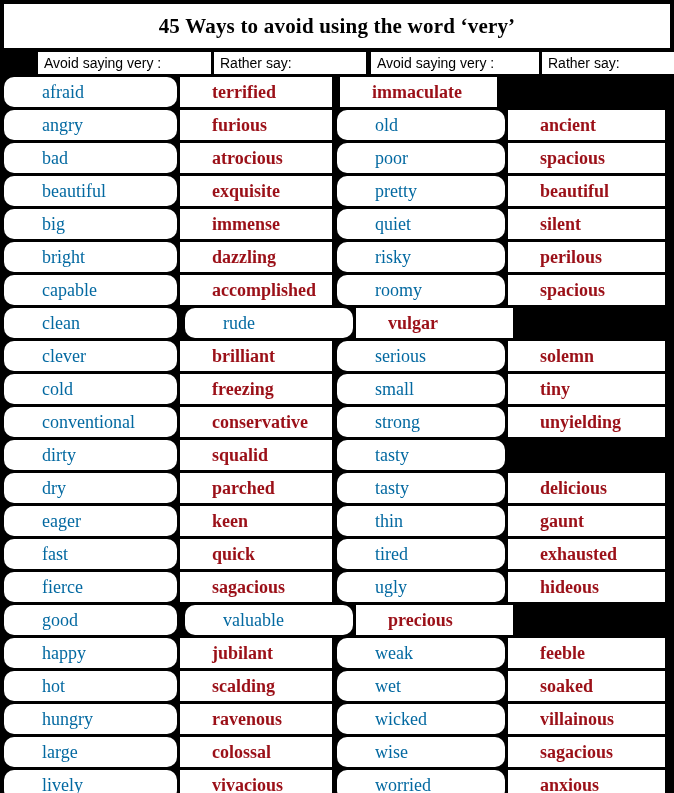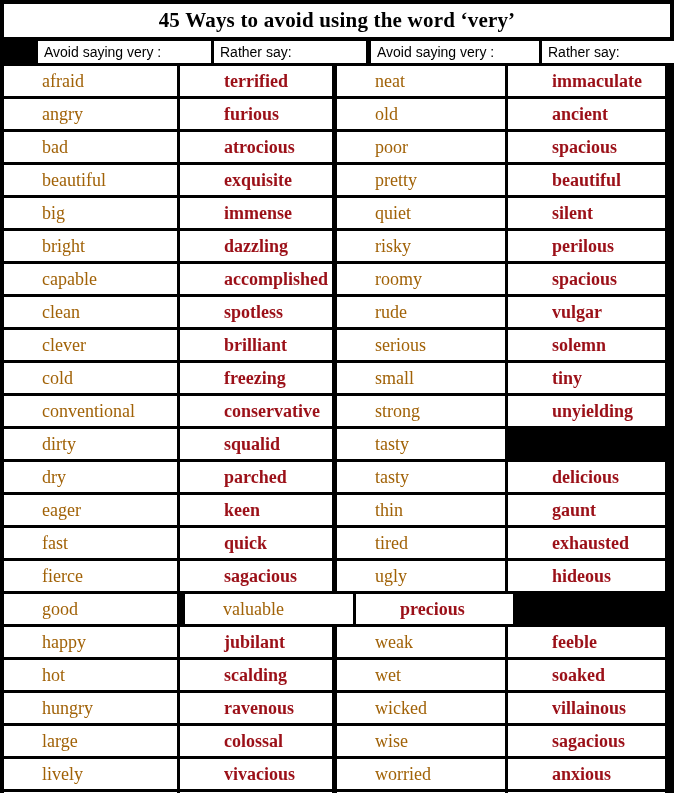--- a/index.html
+++ b/index.html
@@ -22,21 +22,21 @@
   #inner {
     width: 666px;
     height: 785px;
     background: #000000;
     display: flex;
     flex-direction: column;
   }
 
   
   .title-row {
-    height: 33px;
+    height: 44px;
     background: #ffffff;
     display: flex;
     align-items: center;
     justify-content: center;
     flex: 0 0 auto;
   }
   .title-text {
     font-family: "Liberation Serif", serif;
     font-size: 21px;
     font-weight: bold;
@@ -94,27 +94,28 @@
     padding-left: 6px;
   }
 
   
   .data-row .cell {
     font-family: "Liberation Serif", serif;
     font-size: 18px;
     padding-left: 38px;
   }
   .data-row .cell.avoid {
-    color: #a16207;
+    color: #0369a1;
     font-weight: normal;
+    border-radius: 10px;
   }
   .data-row .cell.rather {
     color: #9b1018;
     font-weight: bold;
-    padding-left: 44px;
+    padding-left: 32px;
   }
 </style>
 </head>
 <body>
 
 <div id="sheet">
   <div id="inner">
 
     <div class="title-row">
       <div class="title-text">45 Ways to avoid using the word ‘very’</div>
@@ -131,21 +132,20 @@
           <div class="cell c2">Avoid saying very :</div>
           <div class="vgap vgap-3"></div>
           <div class="cell c3">Rather say:</div>
         </div>
         <div class="hgap hgap-3"></div>
         <div class="row data-row">
           <div class="cell c0 avoid">afraid</div>
           <div class="vgap vgap-3"></div>
           <div class="cell c1 rather">terrified</div>
           <div class="vgap vgap-mid"></div>
-          <div class="cell c2 avoid">neat</div>
           <div class="vgap vgap-3"></div>
           <div class="cell c3 rather">immaculate</div>
         </div>
         <div class="hgap hgap-3"></div>
         <div class="row data-row">
           <div class="cell c0 avoid">angry</div>
           <div class="vgap vgap-3"></div>
           <div class="cell c1 rather">furious</div>
           <div class="vgap vgap-mid"></div>
           <div class="cell c2 avoid">old</div>
@@ -199,21 +199,20 @@
           <div class="cell c1 rather">accomplished</div>
           <div class="vgap vgap-mid"></div>
           <div class="cell c2 avoid">roomy</div>
           <div class="vgap vgap-3"></div>
           <div class="cell c3 rather">spacious</div>
         </div>
         <div class="hgap hgap-3"></div>
         <div class="row data-row">
           <div class="cell c0 avoid">clean</div>
           <div class="vgap vgap-3"></div>
-          <div class="cell c1 rather">spotless</div>
           <div class="vgap vgap-mid"></div>
           <div class="cell c2 avoid">rude</div>
           <div class="vgap vgap-3"></div>
           <div class="cell c3 rather">vulgar</div>
         </div>
         <div class="hgap hgap-3"></div>
         <div class="row data-row">
           <div class="cell c0 avoid">clever</div>
           <div class="vgap vgap-3"></div>
           <div class="cell c1 rather">brilliant</div>

